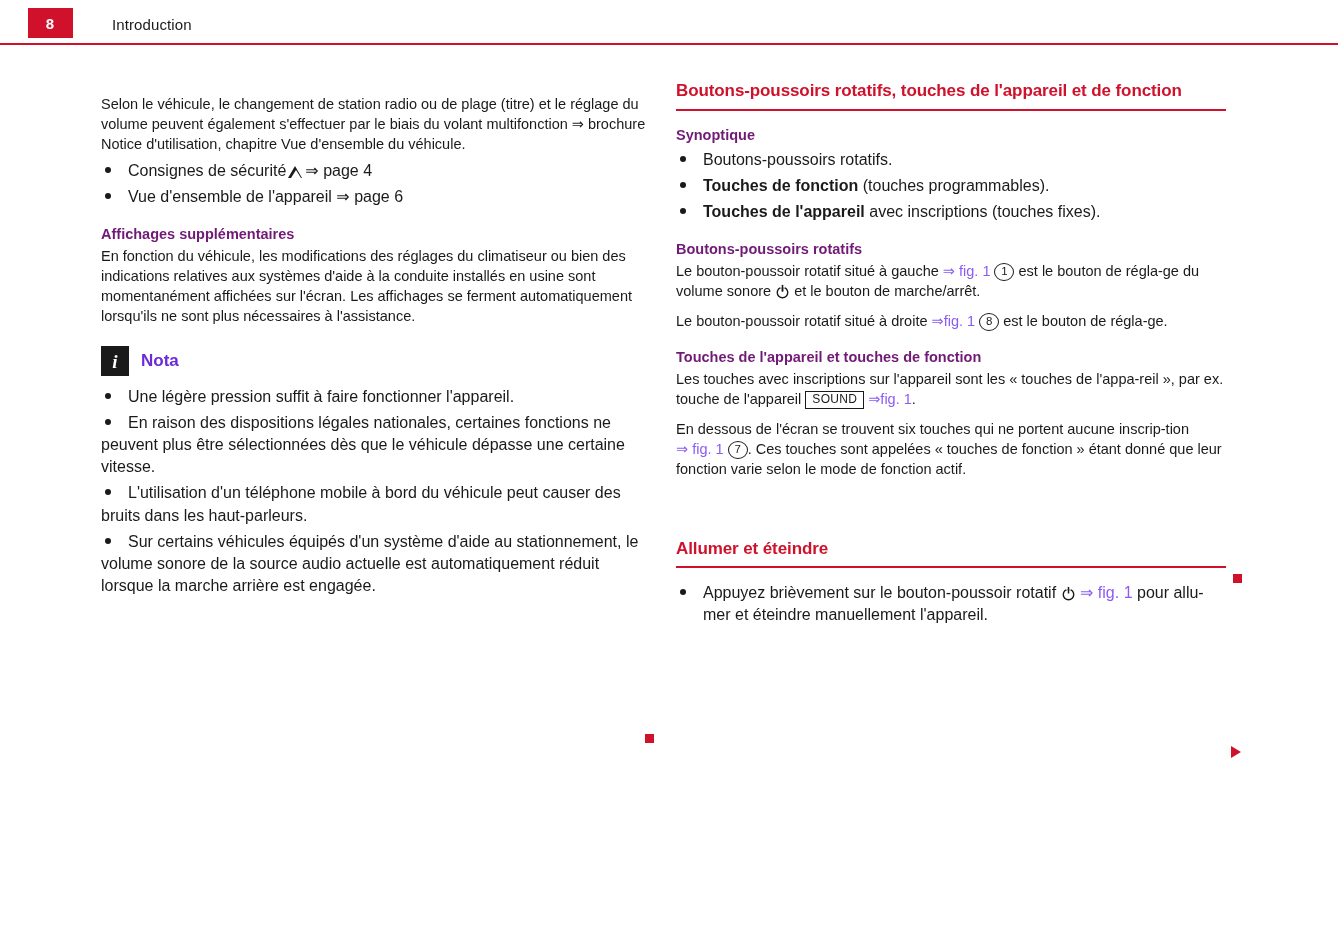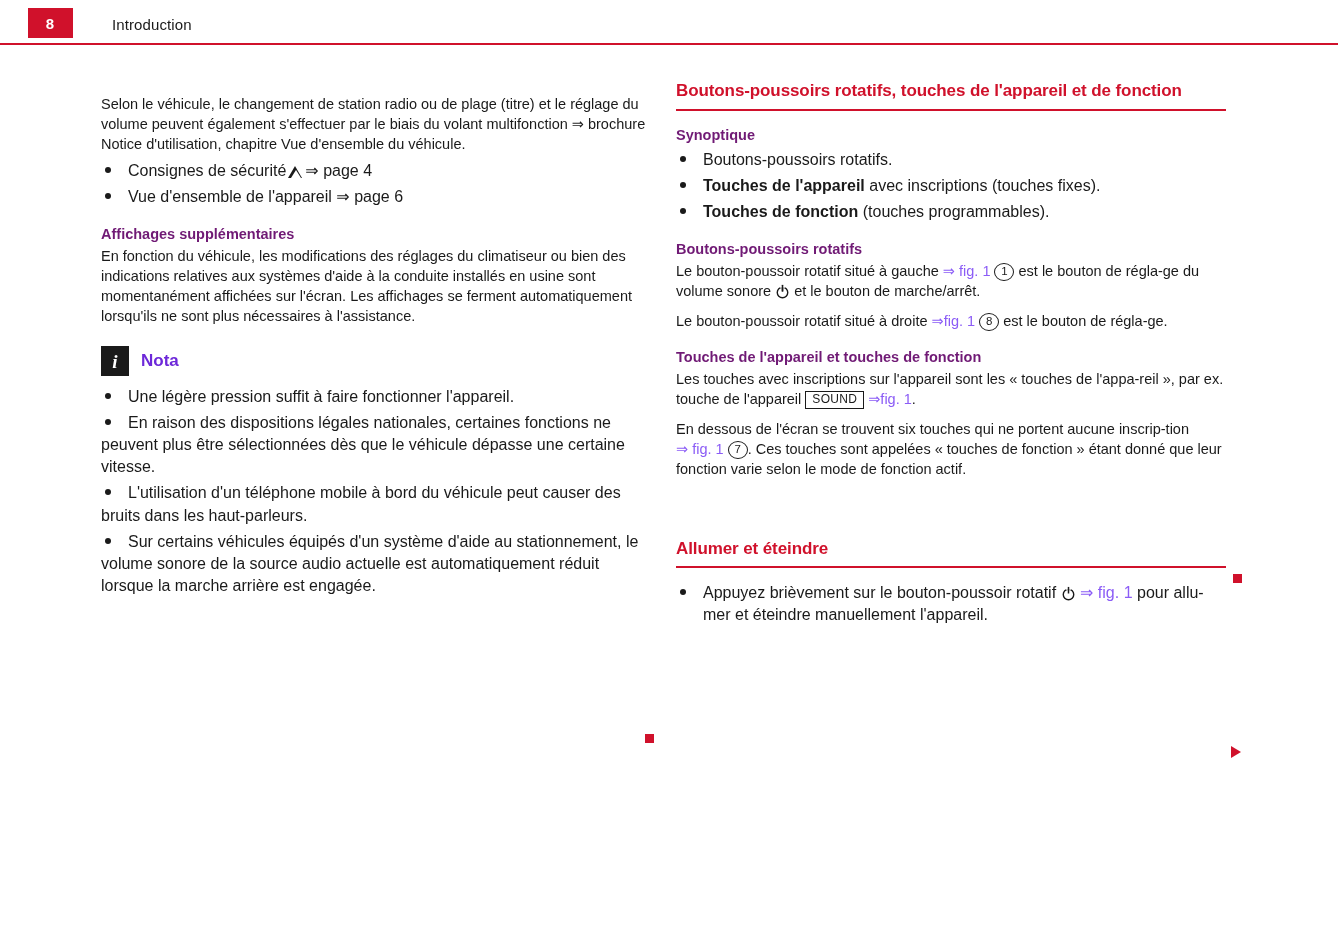--- a/index.html
+++ b/index.html
@@ -304,22 +304,22 @@
   </div>
 
   <div class="col col-right">
 
     <h2 class="section tight" style="line-height:1.28">Boutons-poussoirs rotatifs, touches de l'appareil et de fonction</h2>
 
     <h3 class="sub" style="margin-top:16px">Synoptique</h3>
 
     <ul class="bullets hang">
       <li><span>Boutons-poussoirs rotatifs.</span></li>
+      <li><span class="b">Touches de fonction</span><span> (touches programmables).</span></li>
       <li><span class="b">Touches de l'appareil</span><span> avec inscriptions (touches fixes).</span></li>
-      <li><span class="b">Touches de fonction</span><span> (touches programmables).</span></li>
     </ul>
 
     <h3 class="sub">Boutons-poussoirs rotatifs</h3>
 
     <p style="margin-top:4px"><span>Le bouton-poussoir rotatif situé à gauche </span><span class="ref">⇒ fig. 1</span>&nbsp;<span class="circ-num">1</span><span> est le bouton de régla-ge du volume sonore </span><span class="power-glyph"><svg width="15" height="15" viewBox="0 0 16 16">
             <circle cx="8" cy="9" r="5.6" fill="none" stroke="#1a1a1a" stroke-width="1.5"></circle>
             <rect x="7.2" y="1" width="1.6" height="7" fill="#1a1a1a"></rect>
             <rect x="5.2" y="1.6" width="5.6" height="2.4" fill="#ffffff"></rect>
             <rect x="7.2" y="1" width="1.6" height="7" fill="#1a1a1a"></rect>
           </svg></span><span> et le bouton de marche/arrêt.</span></p>

